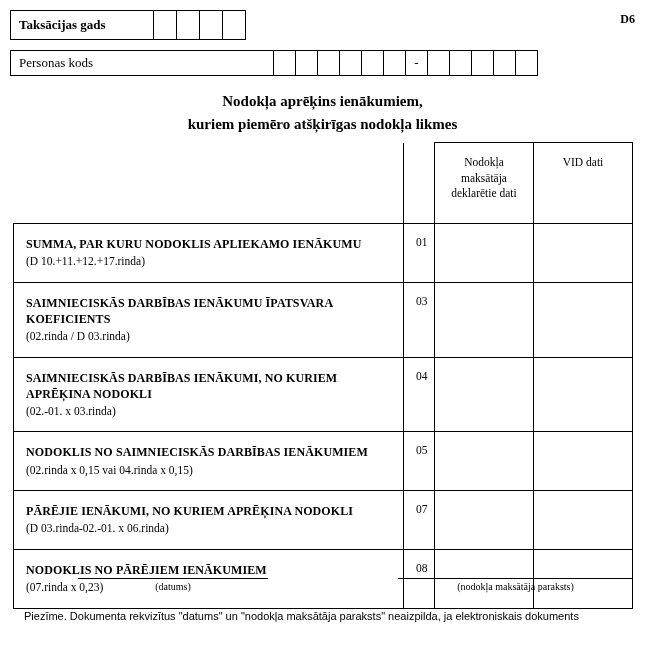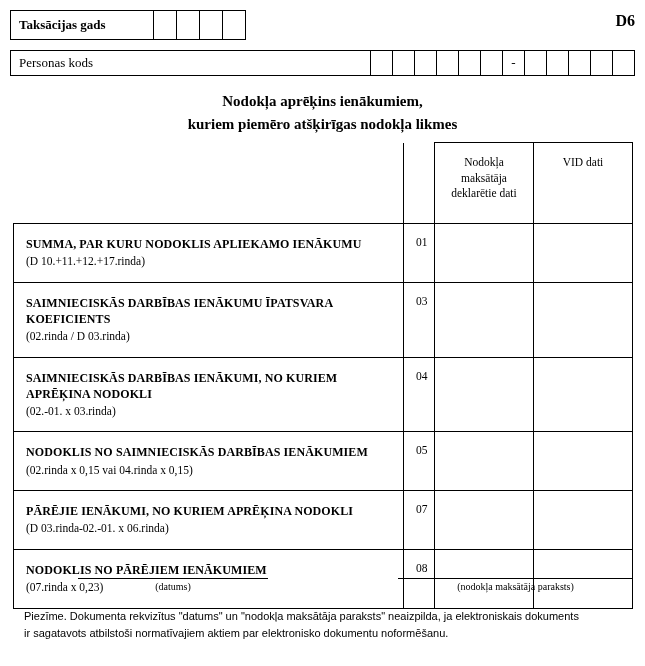--- a/index.html
+++ b/index.html
@@ -51,31 +51,31 @@
     display: flex;
   }
   .cellgrid .cell {
     width: 22px;
     border-left: 1px solid #000;
   }
   .form-code {
     position: absolute;
     right: 0;
     top: 2px;
-    font-size: 16px;
+    font-size: 12px;
     font-weight: bold;
     font-family: Liberation Serif, serif;
   }
 
   
   .pk-row {
     position: absolute;
     left: 10px;
     top: 50px;
-    width: 625px;
+    width: 528px;
     height: 26px;
     border: 1px solid #000;
     box-sizing: border-box;
     display: flex;
     align-items: stretch;
   }
   .pk-label {
     padding: 0 8px;
     display: flex;
     align-items: center;
@@ -310,16 +310,15 @@
     <div class="line"></div>
     <div>(datums)</div>
   </div>
   <div class="sig sig-right">
     <div class="line"></div>
     <div>(nodokļa maksātāja paraksts)</div>
   </div>
 
   <div class="note">
     <div>Piezīme. Dokumenta rekvizītus "datums" un "nodokļa maksātāja paraksts" neaizpilda, ja elektroniskais dokuments</div>
-    <div>ir sagatavots atbilstoši normatīvajiem aktiem par elektronisko dokumentu noformēšanu.</div>
   </div>
 
 </div>
 
 </body></html>

